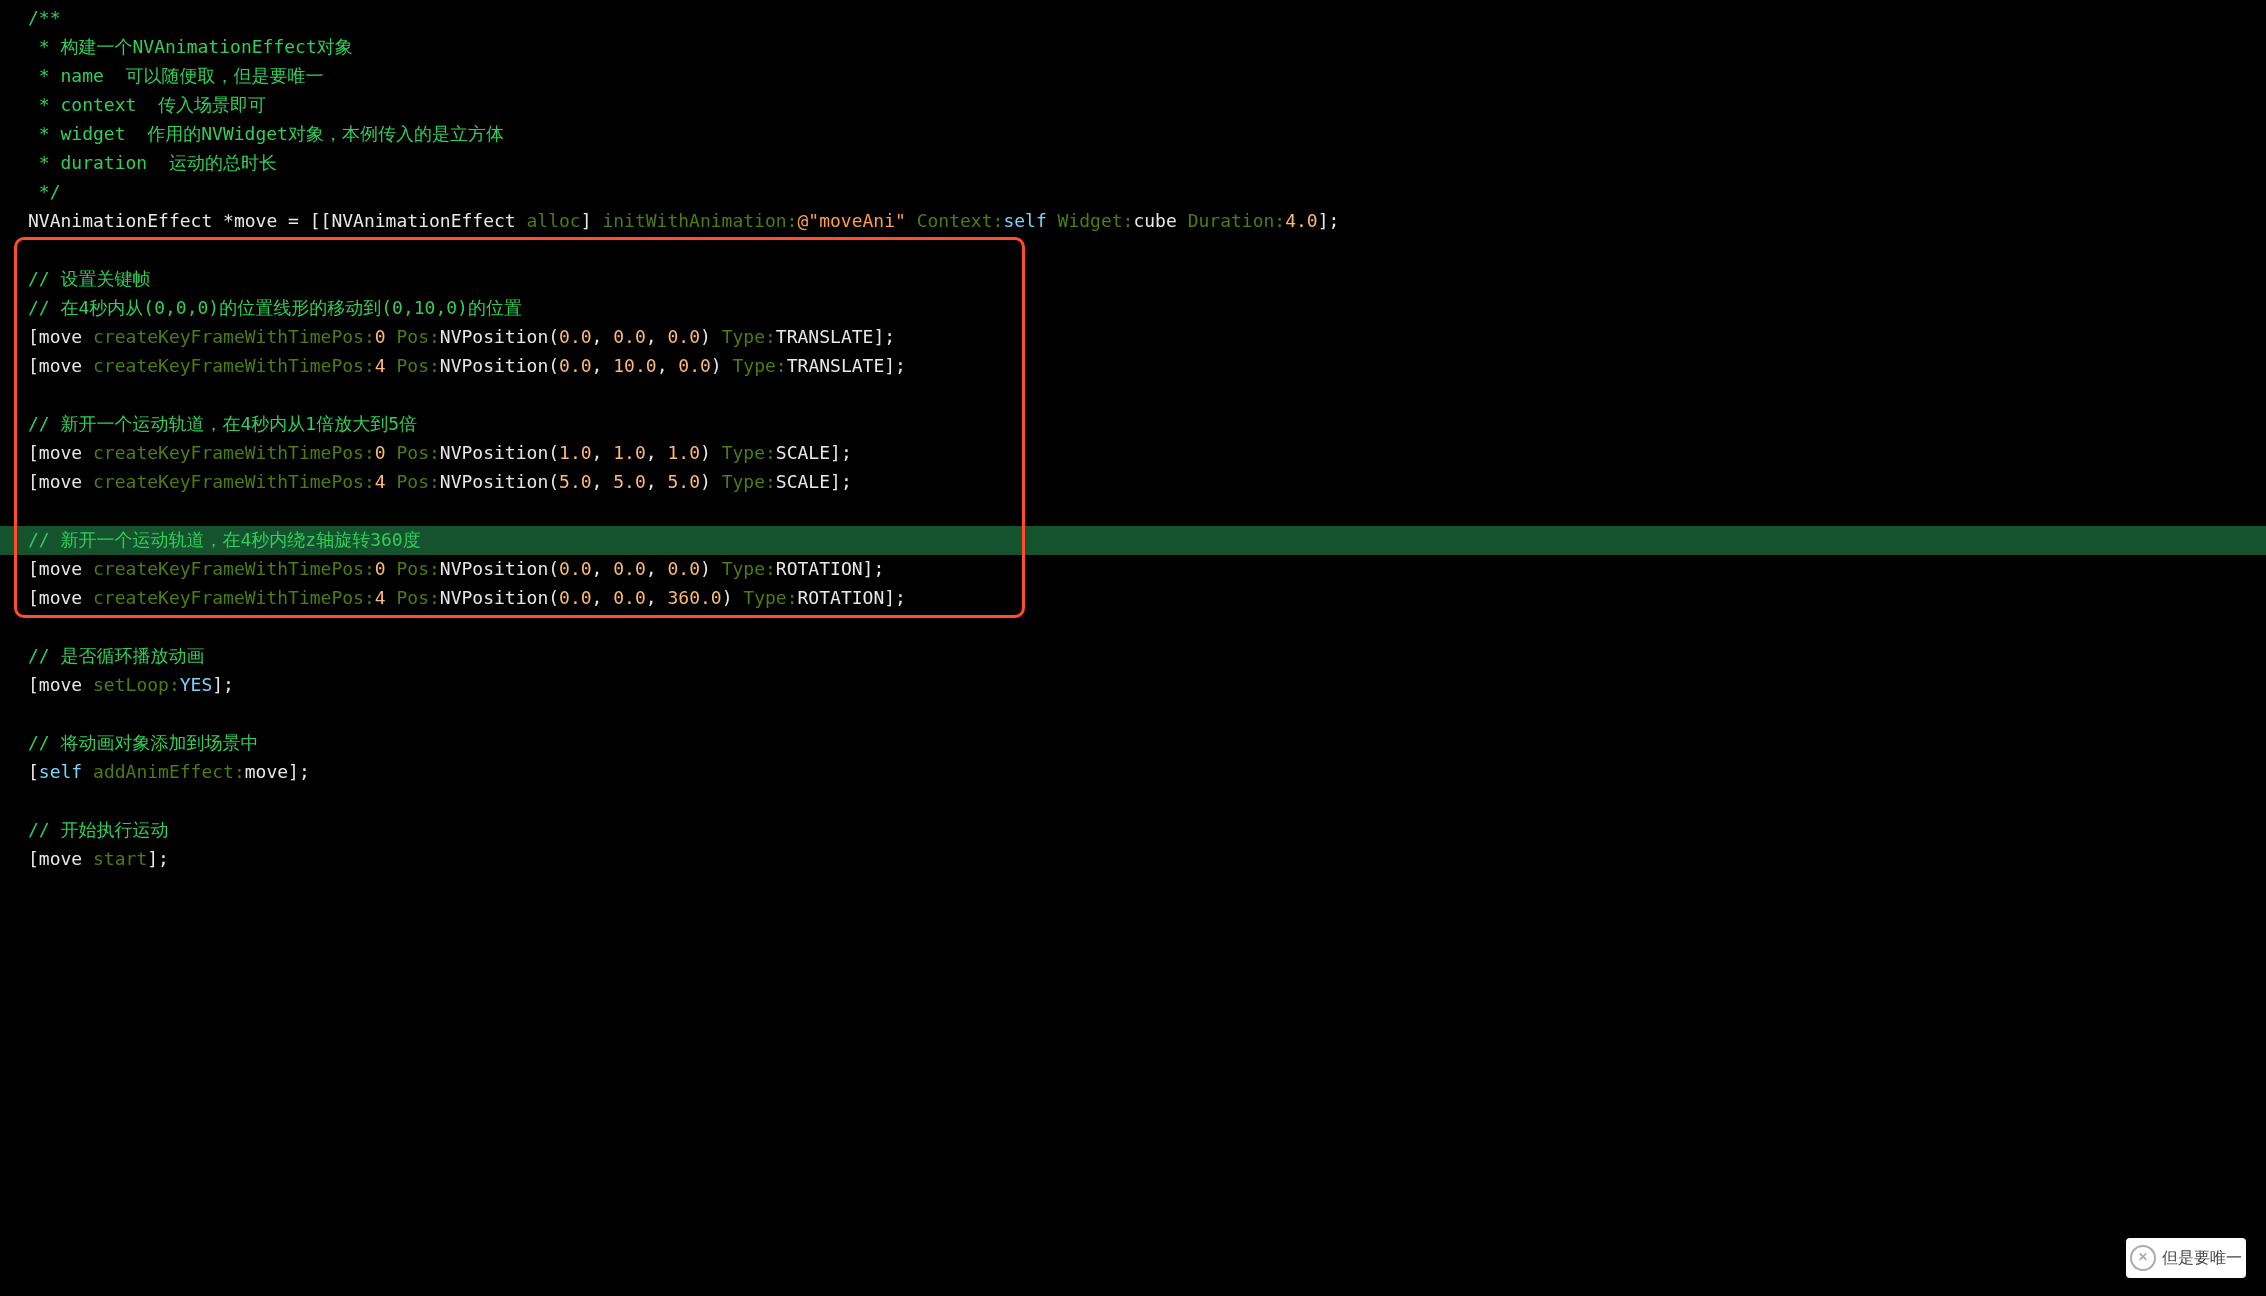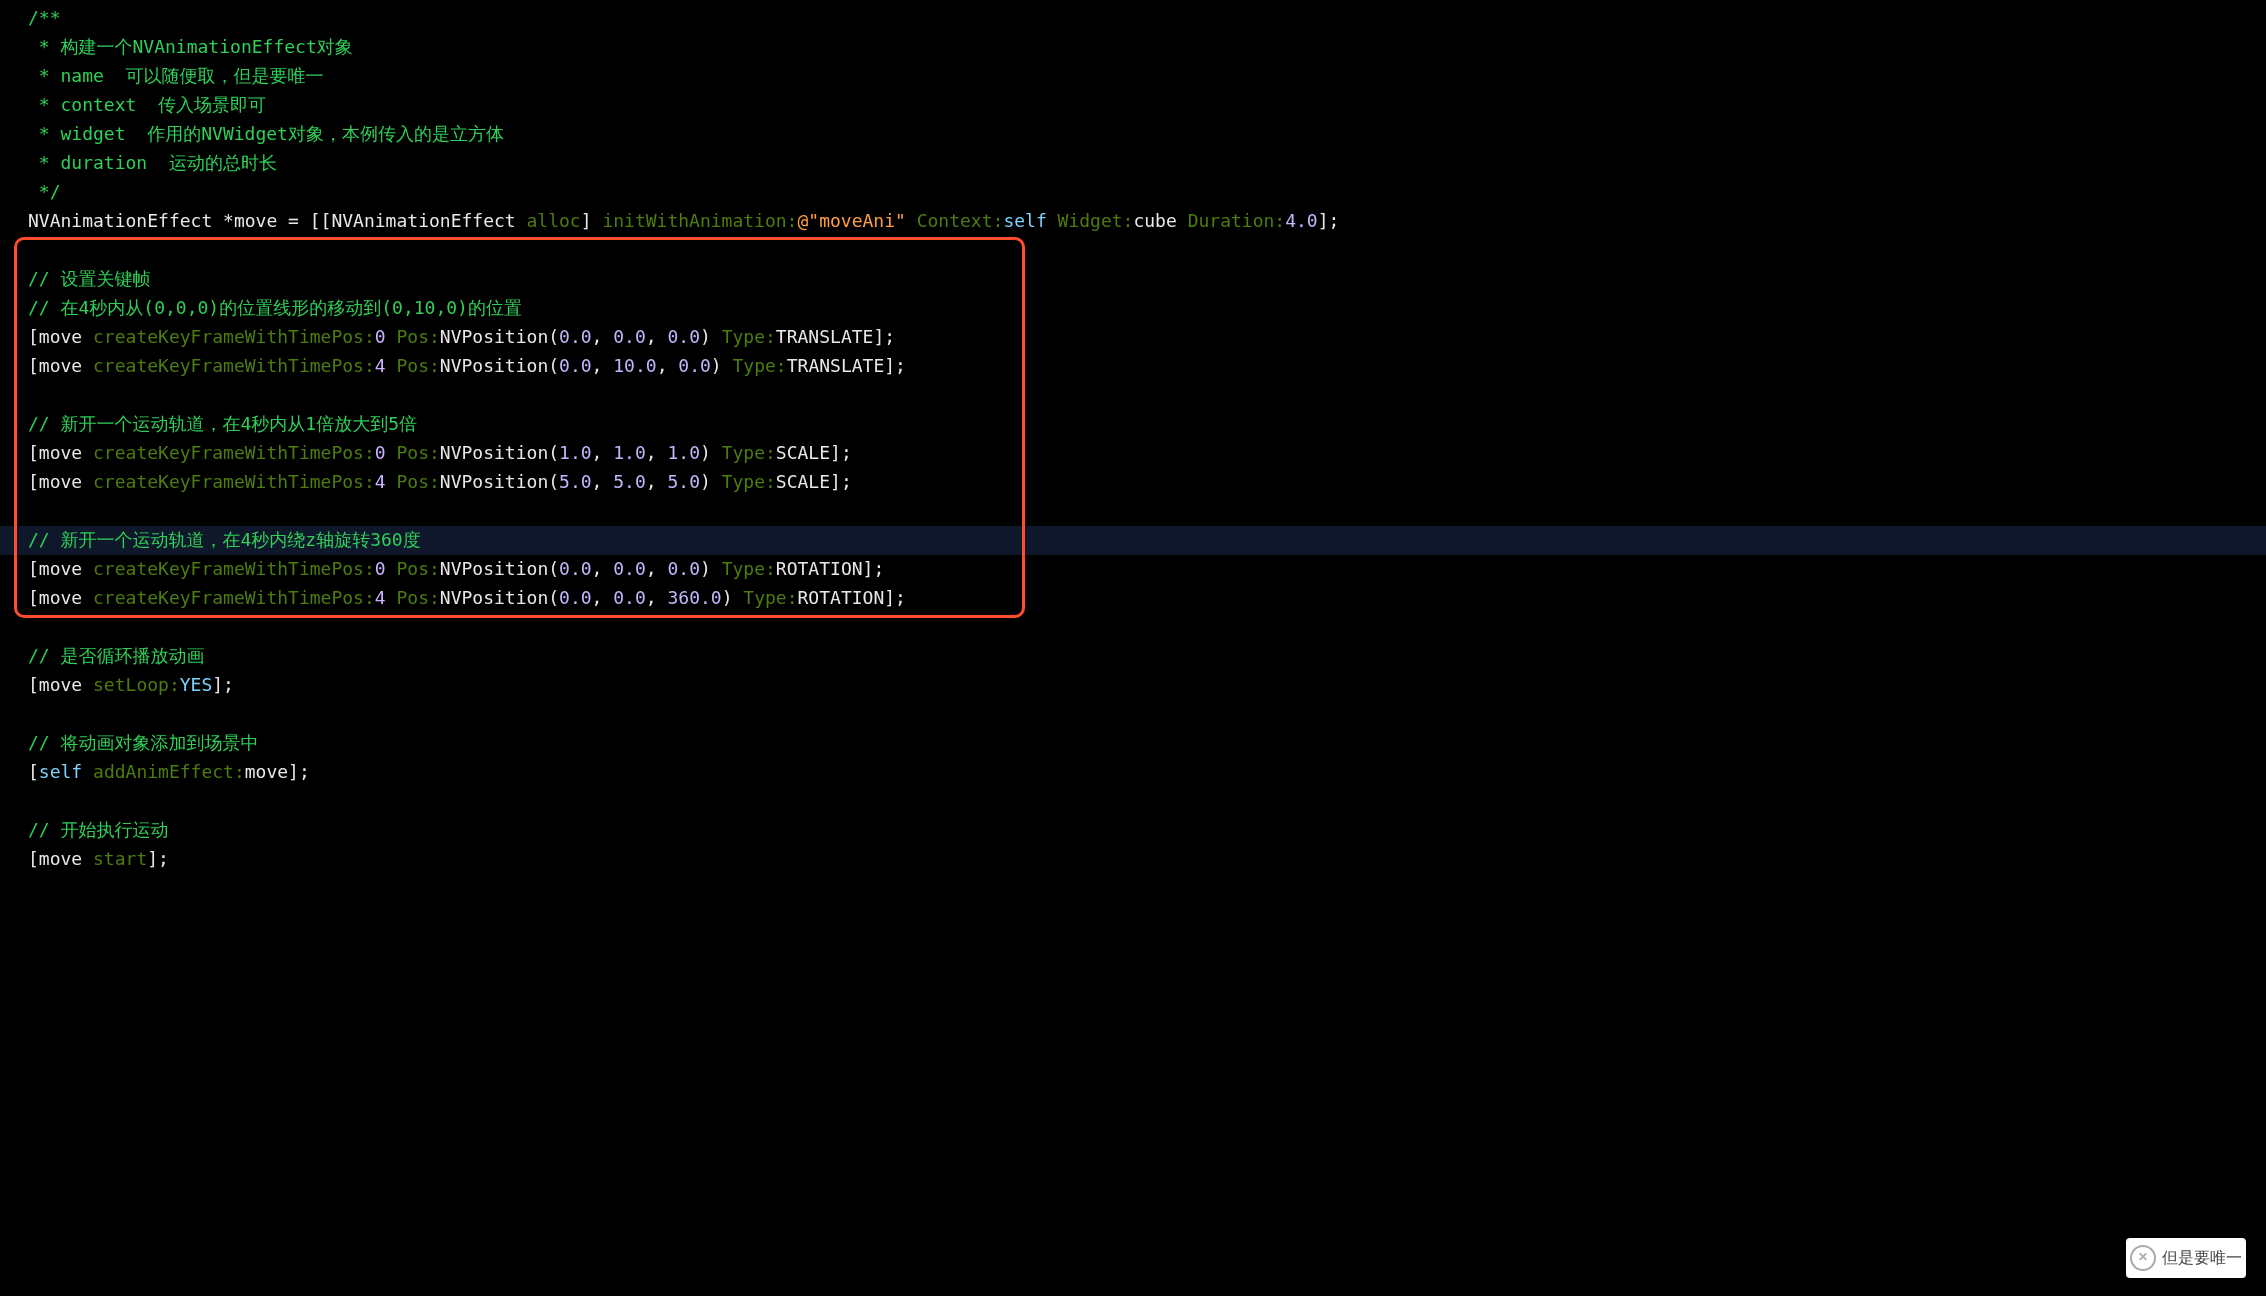--- a/index.html
+++ b/index.html
@@ -2,23 +2,23 @@
 <html><head>
 <meta charset="utf-8">
 <style>
   html,body{margin:0;padding:0;background:#000;color:#fff;font-family:Menlo,Monaco,Consolas,monospace;font-size:18px;line-height:1.6;overflow:hidden;width:2266px;height:1296px}
   .editor{position:relative;padding:4px 0 0 0;white-space:pre}
   .line{padding:0 0 0 28px;height:29px}
   .tok-comment{color:#2fcf58}
   .tok-default{color:#e8e8e8}
   .tok-method{color:#4d7c0f}
   .tok-magenta{color:#7dd3fc}
-  .tok-number{color:#c4b5fd}
+  .tok-number{color:#fdba74}
   .tok-string{color:#ff9f43}
-  .hl{background:#0f172a}
+  .hl{background:#14532d}
   .red-box{position:absolute;left:14px;top:237px;width:1005px;height:375px;border:3px solid #ff4d2e;border-radius:10px;pointer-events:none}
   .watermark{position:absolute;right:20px;bottom:18px;width:120px;height:40px;background:#fff;border-radius:4px;display:flex;align-items:center;justify-content:center;gap:6px;color:#444;font-size:16px;font-family:"PingFang SC","Microsoft YaHei",sans-serif;box-shadow:0 0 6px rgba(0,0,0,.3)}
   .watermark .logo{width:22px;height:22px;border:2px solid #aaa;border-radius:50%;display:flex;align-items:center;justify-content:center;font-size:12px;color:#aaa;font-weight:bold}
 </style>
 </head>
 <body>
 
 <div class="editor" id="editor"><div class="line "><span class="tok-comment">/**</span></div><div class="line "><span class="tok-comment"> * 构建一个NVAnimationEffect对象</span></div><div class="line "><span class="tok-comment"> * name  可以随便取，但是要唯一</span></div><div class="line "><span class="tok-comment"> * context  传入场景即可</span></div><div class="line "><span class="tok-comment"> * widget  作用的NVWidget对象，本例传入的是立方体</span></div><div class="line "><span class="tok-comment"> * duration  运动的总时长</span></div><div class="line "><span class="tok-comment"> */</span></div><div class="line "><span class="tok-default">NVAnimationEffect *move = [[NVAnimationEffect </span><span class="tok-method">alloc</span><span class="tok-default">] </span><span class="tok-method">initWithAnimation:</span><span class="tok-string">@"moveAni"</span><span class="tok-default"> </span><span class="tok-method">Context:</span><span class="tok-magenta">self</span><span class="tok-default"> </span><span class="tok-method">Widget:</span><span class="tok-default">cube </span><span class="tok-method">Duration:</span><span class="tok-number">4.0</span><span class="tok-default">];</span></div><div class="line "><span class="tok-default"></span></div><div class="line "><span class="tok-comment">// 设置关键帧</span></div><div class="line "><span class="tok-comment">// 在4秒内从(0,0,0)的位置线形的移动到(0,10,0)的位置</span></div><div class="line "><span class="tok-default">[move </span><span class="tok-method">createKeyFrameWithTimePos:</span><span class="tok-number">0</span><span class="tok-default"> </span><span class="tok-method">Pos:</span><span class="tok-default">NVPosition(</span><span class="tok-number">0.0</span><span class="tok-default">, </span><span class="tok-number">0.0</span><span class="tok-default">, </span><span class="tok-number">0.0</span><span class="tok-default">) </span><span class="tok-method">Type:</span><span class="tok-default">TRANSLATE];</span></div><div class="line "><span class="tok-default">[move </span><span class="tok-method">createKeyFrameWithTimePos:</span><span class="tok-number">4</span><span class="tok-default"> </span><span class="tok-method">Pos:</span><span class="tok-default">NVPosition(</span><span class="tok-number">0.0</span><span class="tok-default">, </span><span class="tok-number">10.0</span><span class="tok-default">, </span><span class="tok-number">0.0</span><span class="tok-default">) </span><span class="tok-method">Type:</span><span class="tok-default">TRANSLATE];</span></div><div class="line "><span class="tok-default"></span></div><div class="line "><span class="tok-comment">// 新开一个运动轨道，在4秒内从1倍放大到5倍</span></div><div class="line "><span class="tok-default">[move </span><span class="tok-method">createKeyFrameWithTimePos:</span><span class="tok-number">0</span><span class="tok-default"> </span><span class="tok-method">Pos:</span><span class="tok-default">NVPosition(</span><span class="tok-number">1.0</span><span class="tok-default">, </span><span class="tok-number">1.0</span><span class="tok-default">, </span><span class="tok-number">1.0</span><span class="tok-default">) </span><span class="tok-method">Type:</span><span class="tok-default">SCALE];</span></div><div class="line "><span class="tok-default">[move </span><span class="tok-method">createKeyFrameWithTimePos:</span><span class="tok-number">4</span><span class="tok-default"> </span><span class="tok-method">Pos:</span><span class="tok-default">NVPosition(</span><span class="tok-number">5.0</span><span class="tok-default">, </span><span class="tok-number">5.0</span><span class="tok-default">, </span><span class="tok-number">5.0</span><span class="tok-default">) </span><span class="tok-method">Type:</span><span class="tok-default">SCALE];</span></div><div class="line "><span class="tok-default"></span></div><div class="line hl"><span class="tok-comment">// 新开一个运动轨道，在4秒内绕z轴旋转360度</span></div><div class="line "><span class="tok-default">[move </span><span class="tok-method">createKeyFrameWithTimePos:</span><span class="tok-number">0</span><span class="tok-default"> </span><span class="tok-method">Pos:</span><span class="tok-default">NVPosition(</span><span class="tok-number">0.0</span><span class="tok-default">, </span><span class="tok-number">0.0</span><span class="tok-default">, </span><span class="tok-number">0.0</span><span class="tok-default">) </span><span class="tok-method">Type:</span><span class="tok-default">ROTATION];</span></div><div class="line "><span class="tok-default">[move </span><span class="tok-method">createKeyFrameWithTimePos:</span><span class="tok-number">4</span><span class="tok-default"> </span><span class="tok-method">Pos:</span><span class="tok-default">NVPosition(</span><span class="tok-number">0.0</span><span class="tok-default">, </span><span class="tok-number">0.0</span><span class="tok-default">, </span><span class="tok-number">360.0</span><span class="tok-default">) </span><span class="tok-method">Type:</span><span class="tok-default">ROTATION];</span></div><div class="line "><span class="tok-default"></span></div><div class="line "><span class="tok-comment">// 是否循环播放动画</span></div><div class="line "><span class="tok-default">[move </span><span class="tok-method">setLoop:</span><span class="tok-magenta">YES</span><span class="tok-default">];</span></div><div class="line "><span class="tok-default"></span></div><div class="line "><span class="tok-comment">// 将动画对象添加到场景中</span></div><div class="line "><span class="tok-default">[</span><span class="tok-magenta">self</span><span class="tok-default"> </span><span class="tok-method">addAnimEffect:</span><span class="tok-default">move];</span></div><div class="line "><span class="tok-default"></span></div><div class="line "><span class="tok-comment">// 开始执行运动</span></div><div class="line "><span class="tok-default">[move </span><span class="tok-method">start</span><span class="tok-default">];</span></div></div>
 <div class="red-box"></div>
 <div class="watermark">

